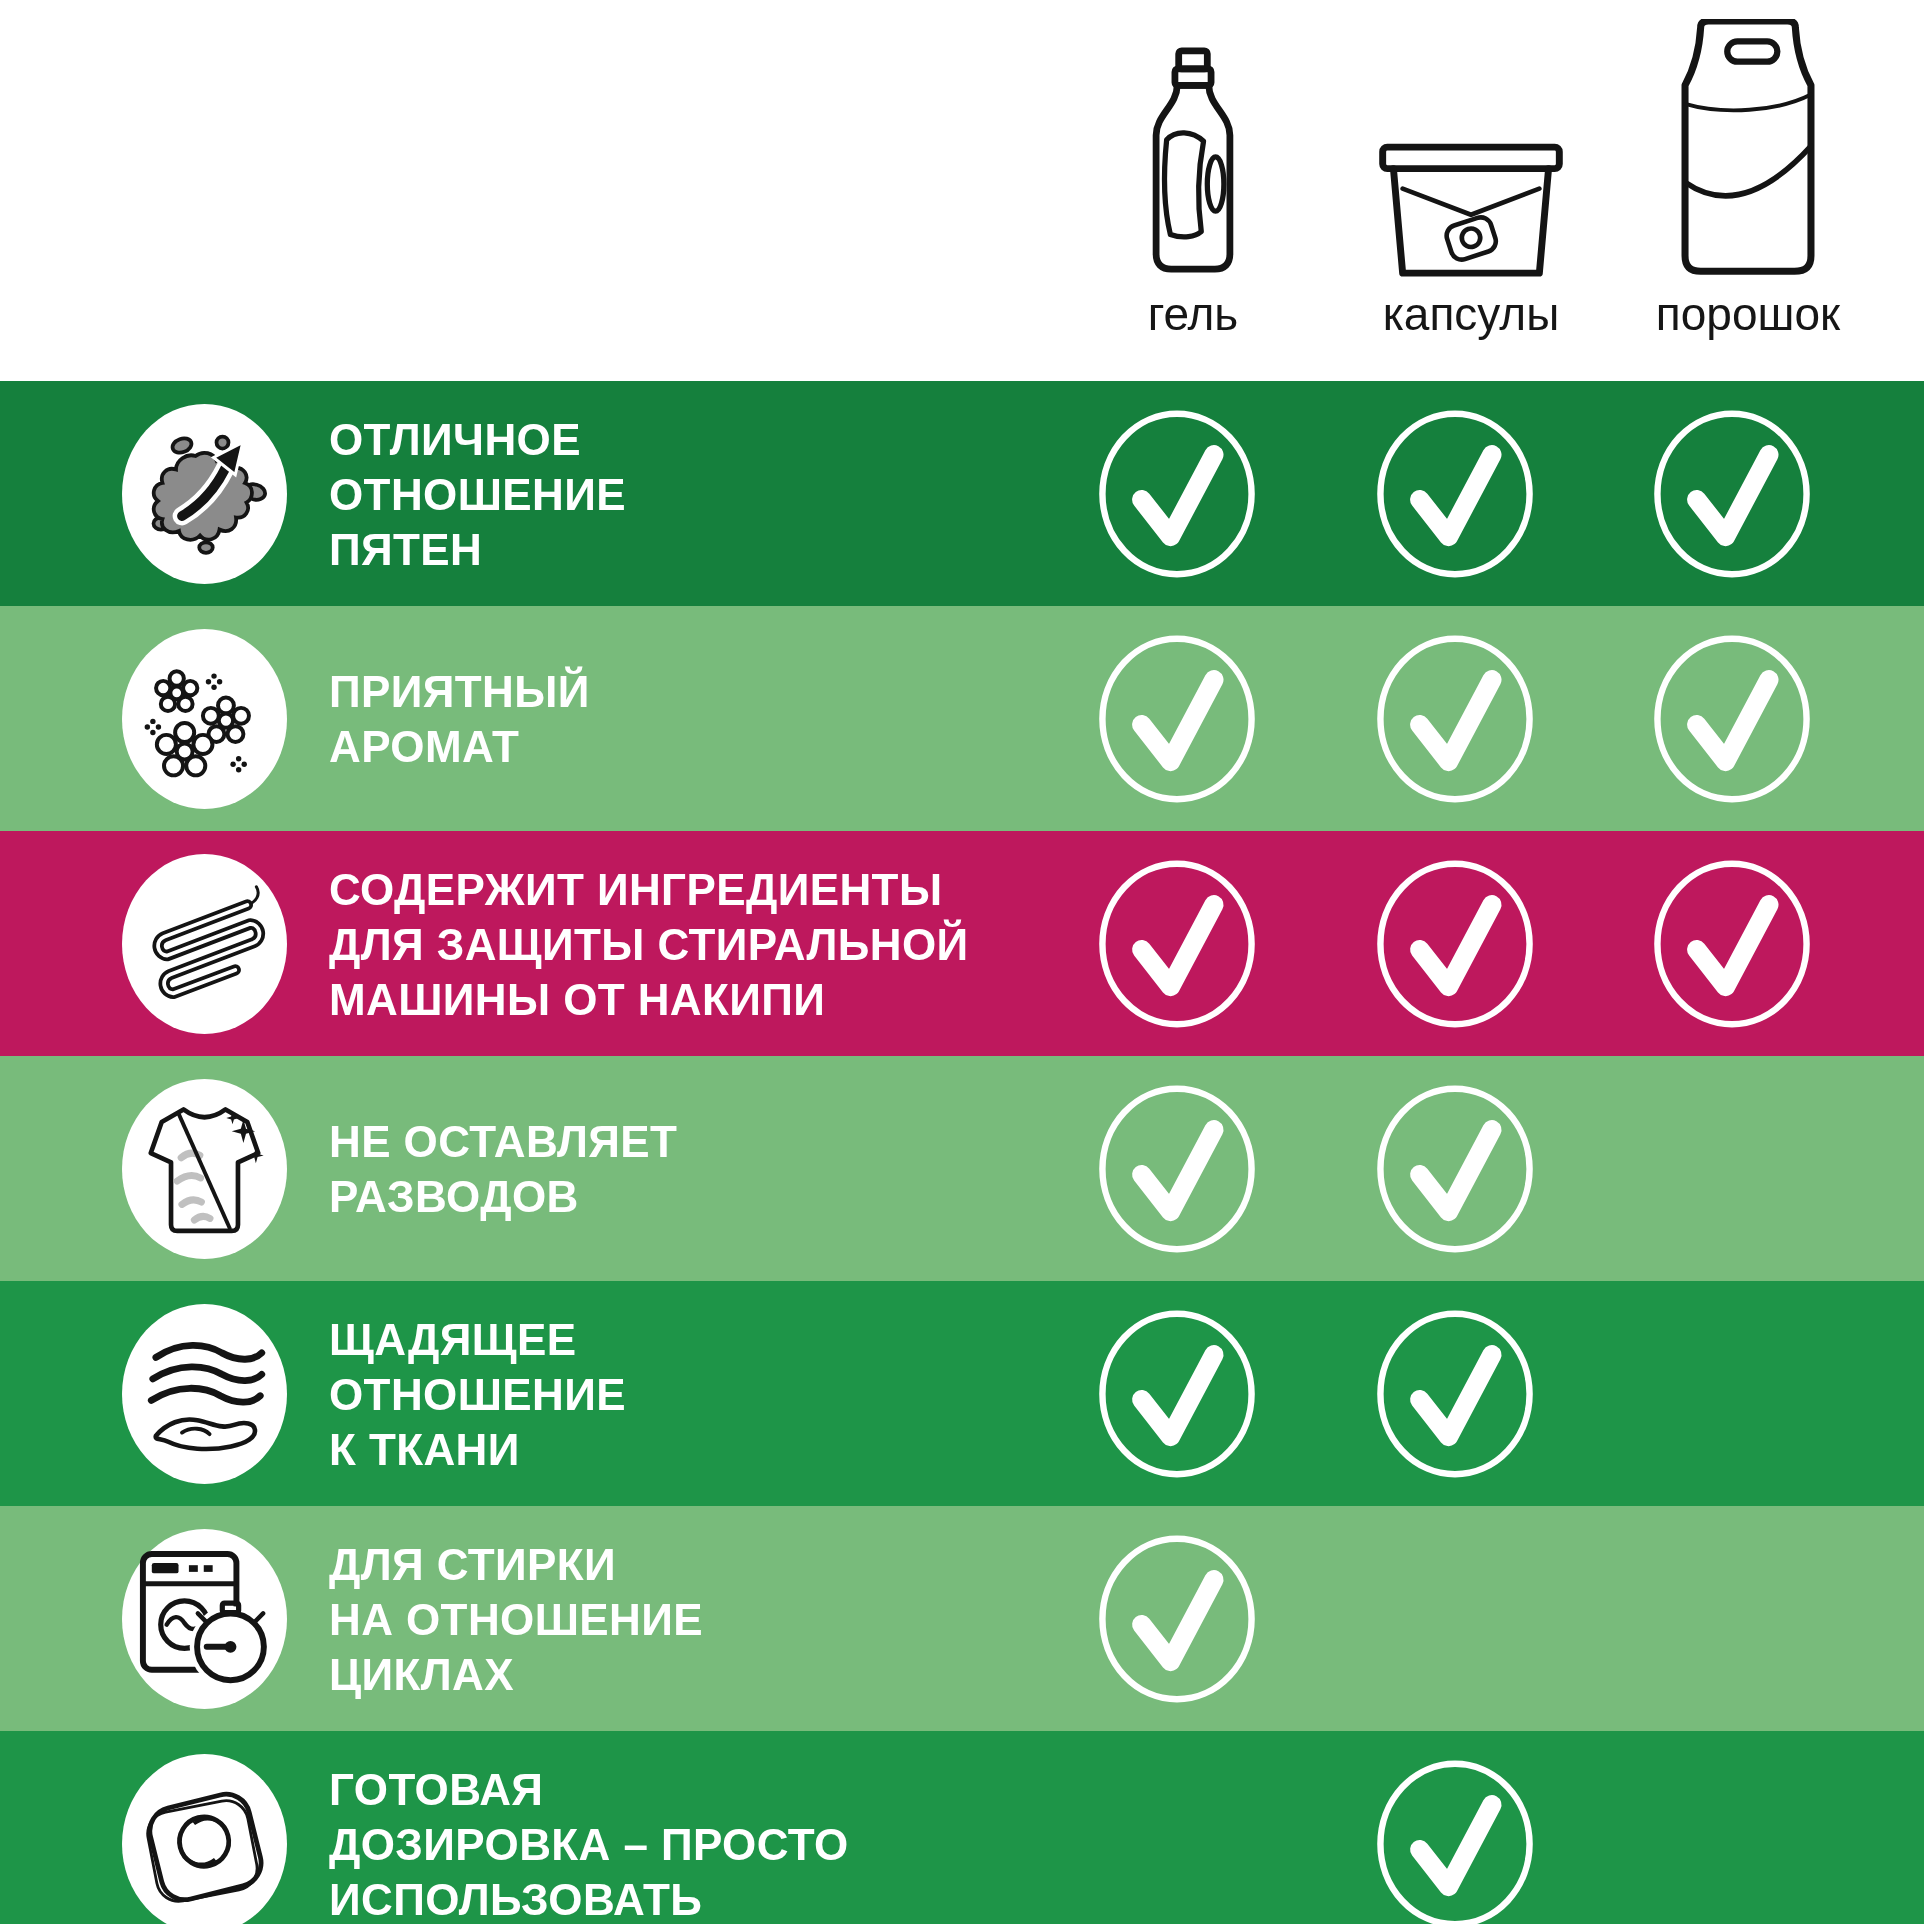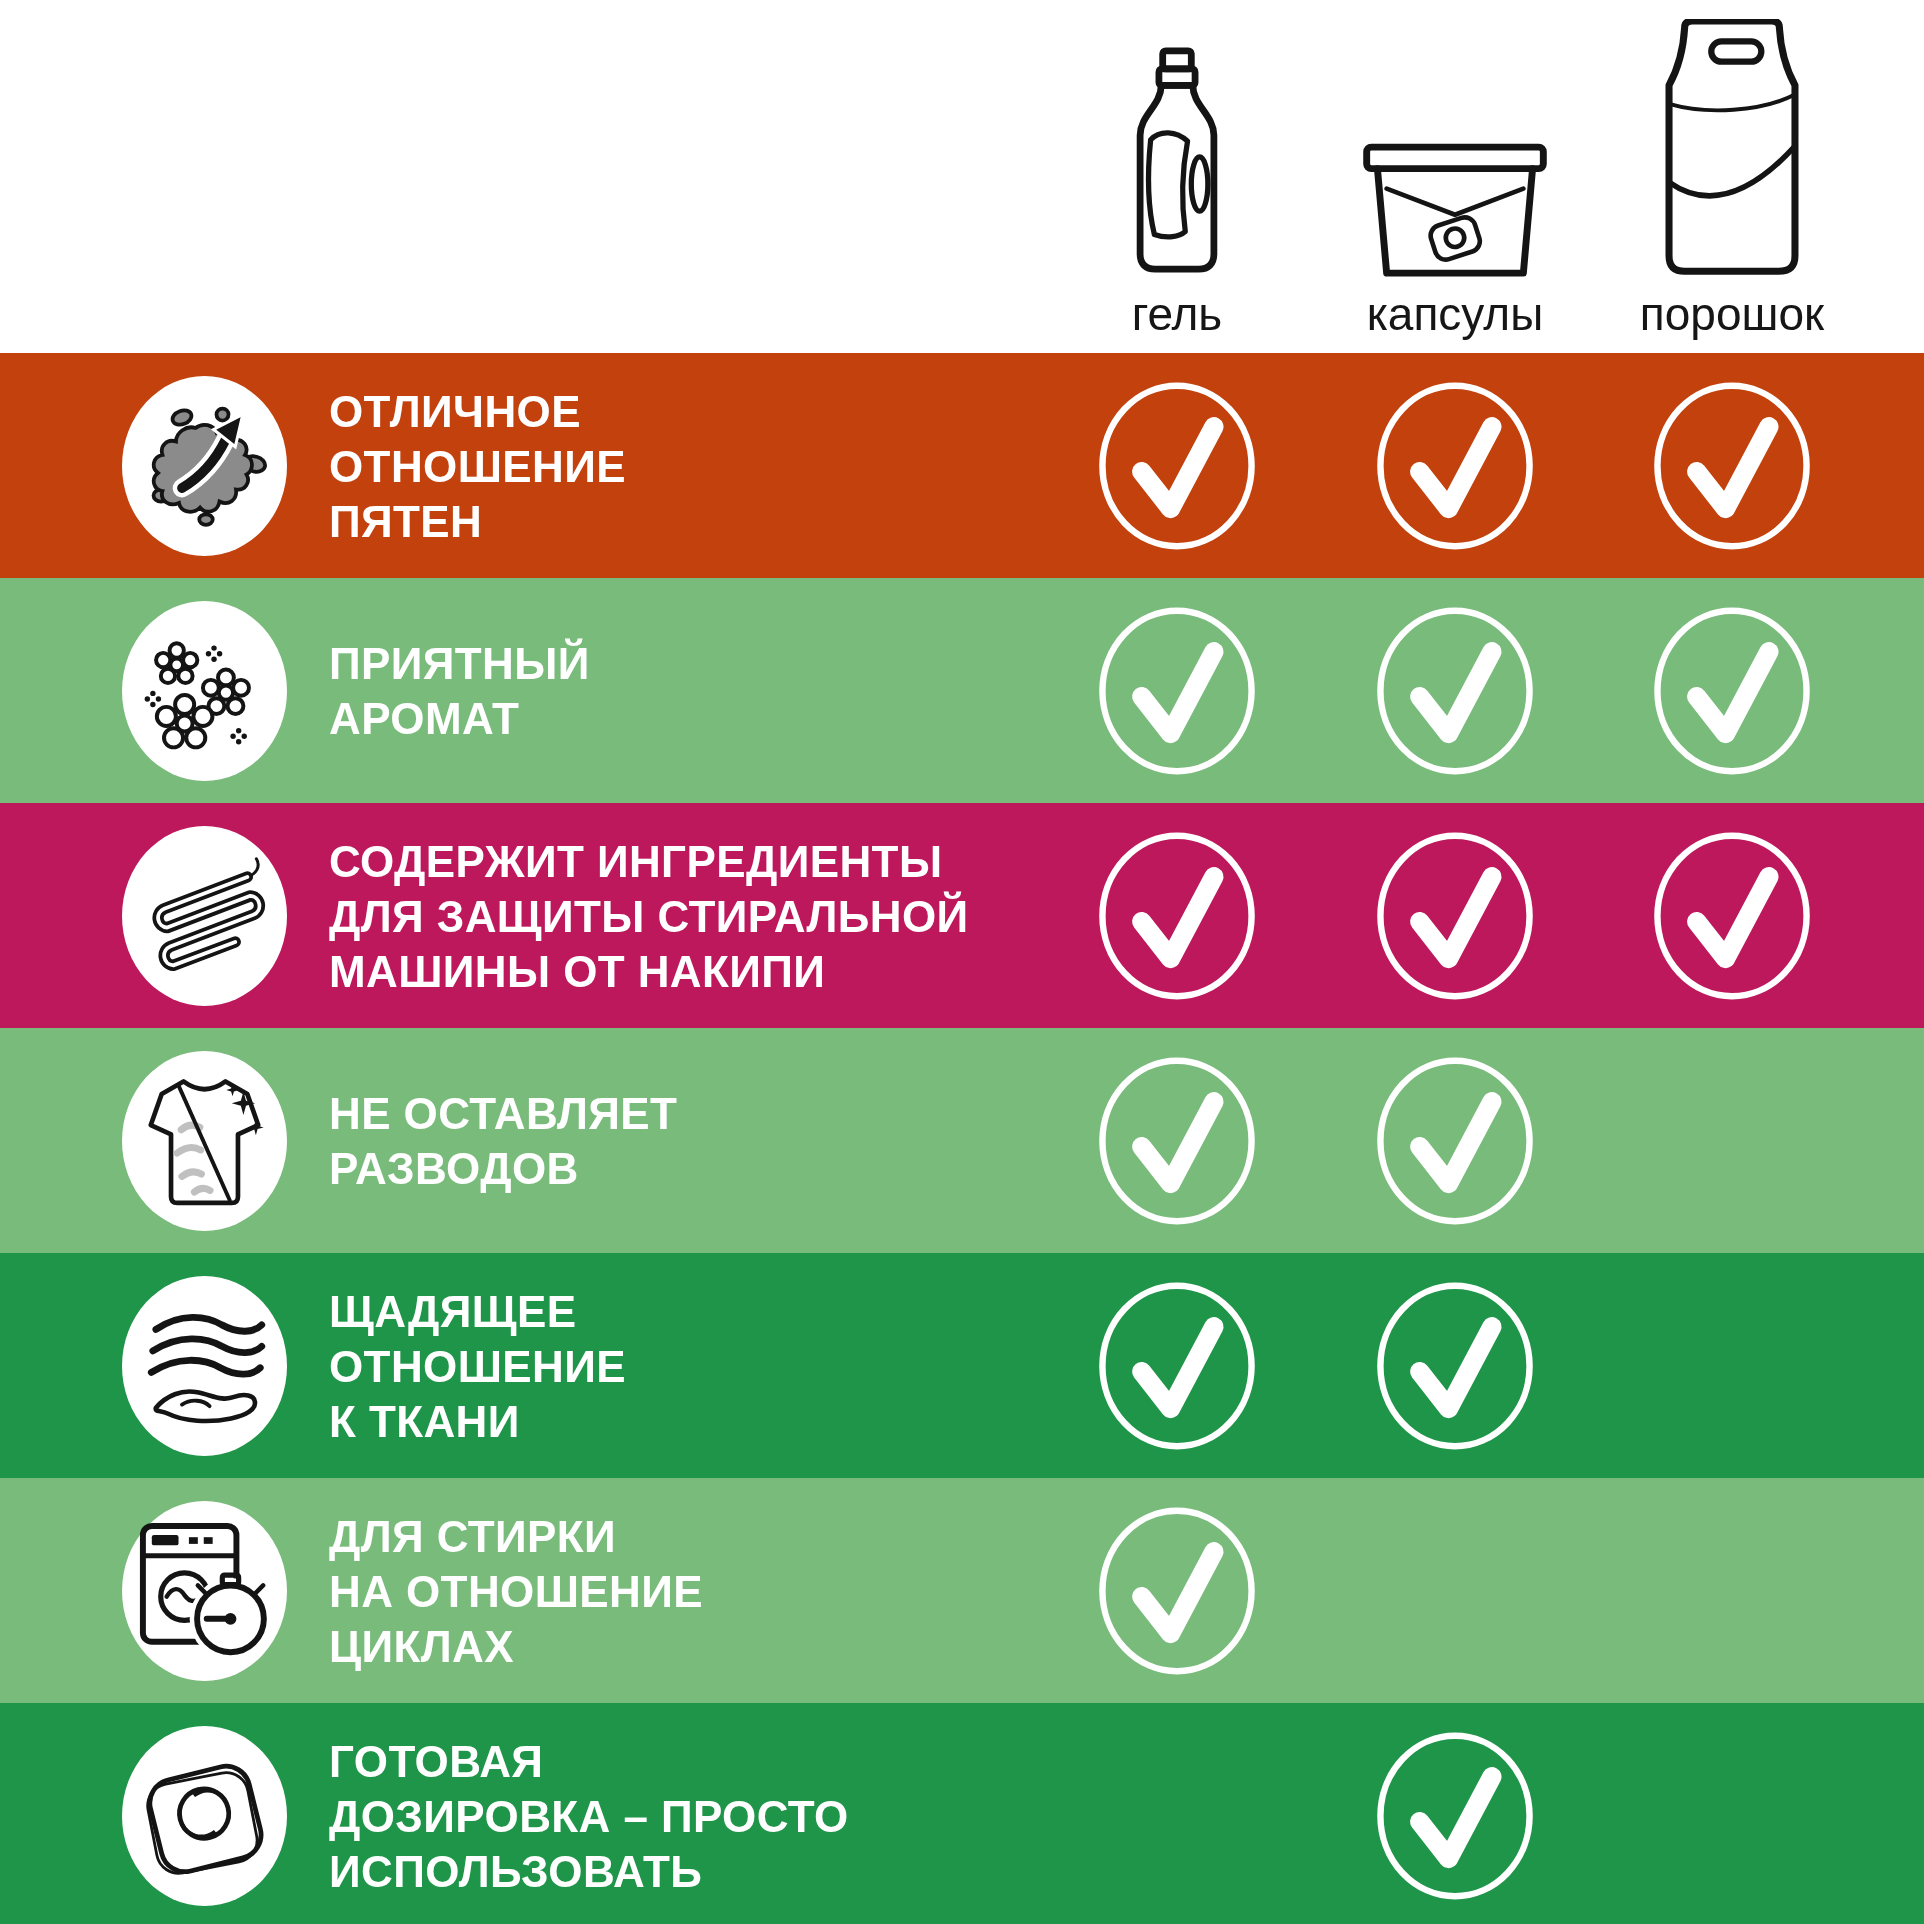--- a/index.html
+++ b/index.html
@@ -1,19 +1,19 @@
 <!DOCTYPE html>
 <html style="font-size:13px"><head>
 <meta charset="utf-8">
 <style>
   html,body{margin:0;padding:0;background:#fff;}
   .canvas{position:relative;width:1925px;height:1925px;background:#fff;overflow:hidden;
           font-family:"Liberation Sans", sans-serif;}
   
-  .header{position:absolute;top:0;left:0;width:1744px;height:353px;background:#fff;}
+  .header{position:absolute;top:0;left:16px;width:1744px;height:353px;background:#fff;}
   .product{position:absolute;top:0;height:353px;width:0;}
   .p-icon{position:absolute;bottom:71px;left:0;transform:translateX(-50%);}
   .p-label{position:absolute;top:290px;left:0;transform:translateX(-50%);
            font-size:46px;line-height:48px;color:#161616;white-space:nowrap;}
   .px-gel{left:1177px}.px-caps{left:1455px}.px-pow{left:1732px}
   
   .rows{position:absolute;top:353px;left:0;width:1925px;}
   .row{position:relative;height:225px;width:1925px;display:flex;align-items:center;}
   .bubble{position:absolute;left:122px;top:50%;transform:translateY(-50%);
           width:165px;height:180px;background:#fff;border-radius:50%;
@@ -68,21 +68,21 @@
           <path d="M32 108 C80 122 150 118 193 96" stroke-width="5"></path>
           <path d="M32 208 C85 245 140 220 193 162" stroke-width="7"></path>
         </svg>
       </div>
       <div class="p-label">порошок</div>
     </div>
   </div>
 
   <div class="rows">
 
-    <section class="row" style="background: #c2410c;">
+    <section class="row" style="background: #15803d; margin-top: 28px;">
       <div class="bubble">
         <svg width="135" height="143" viewBox="0 0 180 180">
           <ellipse cx="60" cy="26" rx="13" ry="9" fill="#8B8B8B" stroke="#141414" stroke-width="5" transform="rotate(-20 60 26)"></ellipse>
           <circle cx="114" cy="22" r="8" fill="#8B8B8B" stroke="#141414" stroke-width="5"></circle>
           <ellipse cx="157" cy="88" rx="14" ry="10" fill="#8B8B8B" stroke="#141414" stroke-width="5" transform="rotate(15 157 88)"></ellipse>
           <ellipse cx="32" cy="130" rx="10" ry="8" fill="#8B8B8B" stroke="#141414" stroke-width="5"></ellipse>
           <ellipse cx="92" cy="162" rx="9" ry="7" fill="#8B8B8B" stroke="#141414" stroke-width="5"></ellipse>
           <path d="M78 40 C88 32 102 36 106 46 C116 38 130 44 130 56 C142 54 150 66 144 76 C156 80 156 96 146 102 C152 112 144 124 132 122 C134 136 122 144 110 138 C108 152 92 156 84 146 C74 156 58 152 56 140 C42 146 30 136 34 124 C22 122 18 108 28 100 C18 92 22 78 34 76 C30 64 40 54 52 58 C52 46 66 36 78 40 Z" fill="#8B8B8B" stroke="#141414" stroke-width="5"></path>
           <path d="M60 120 C84 106 104 84 118 56" fill="none" stroke="#fff" stroke-width="25" stroke-linecap="round"></path>
           <path d="M60 120 C84 106 104 84 118 56" fill="none" stroke="#141414" stroke-width="13" stroke-linecap="round"></path>

